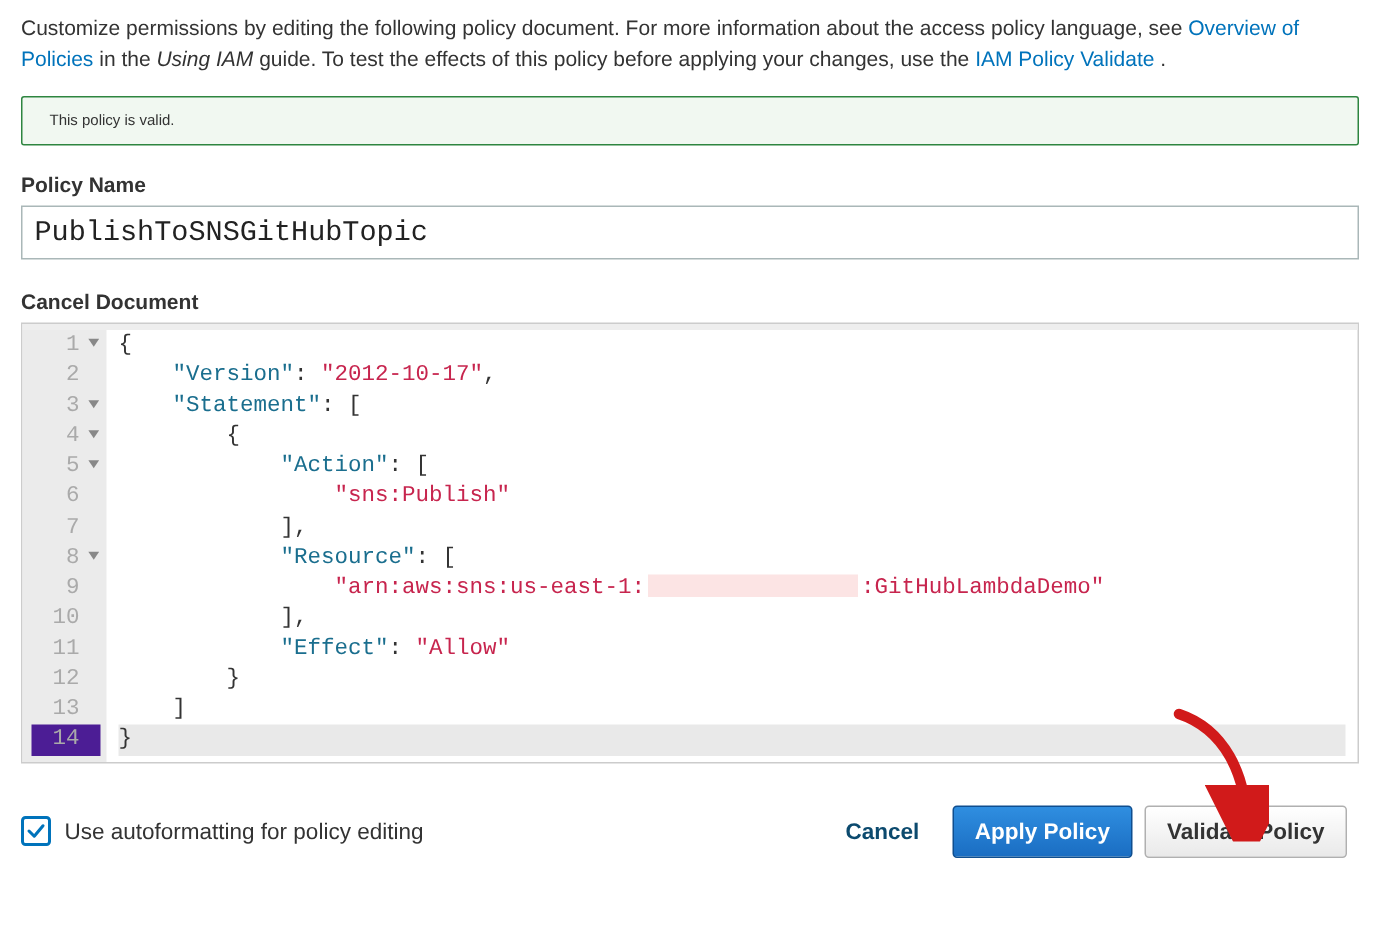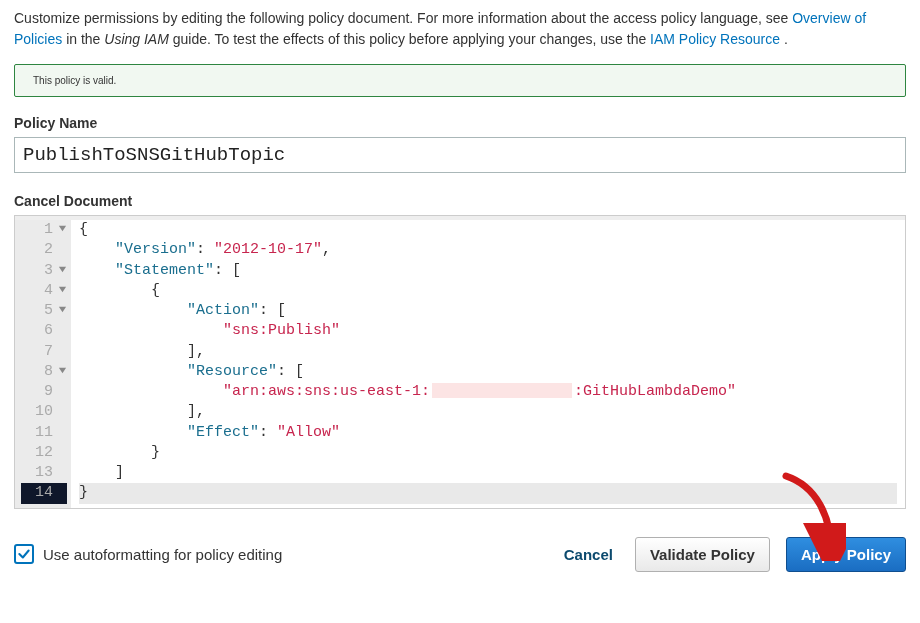--- a/index.html
+++ b/index.html
@@ -64,21 +64,21 @@
     padding: 4px 4px 4px 6px;
     user-select: none;
     width: 56px;
   }
   .gutter .ln { display:block; height:1.35em; position:relative; }
   .gutter .ln .num{ display:inline-block; width:26px; text-align:right;}
   .gutter .ln .fold{
     display:inline-block; width:10px; margin-left:4px;
     vertical-align: top;
   }
-  .gutter .ln.highlight { background:#0f172a; }
+  .gutter .ln.highlight { background:#4c1d95; }
   .code-area {
     padding: 4px 8px;
     white-space: pre;
     overflow-x: auto;
     flex:1;
     color:#333;
     position: relative;
   }
   .code-area .cl{ display:block; height:1.35em; }
   .code-area .cl.highlight { background:#e9e9e9; }
@@ -137,21 +137,21 @@
 <body>
 
 
 
 <div class="intro">
   <span>Customize permissions by editing the following policy document. For more information about the access policy language, see </span>
   <a href="#">Overview of Policies</a>
   <span> in the </span>
   <span class="italic">Using IAM</span>
   <span> guide. To test the effects of this policy before applying your changes, use the </span>
-  <a href="#">IAM Policy Resource</a>
+  <a href="#">IAM Policy Validate</a>
   <span>.</span>
 </div>
 
 <div class="valid-box">
   <span>This policy is valid.</span>
 </div>
 
 <div class="section-label">Policy Name</div>
 <input class="policy-name-input" type="text" value="PublishToSNSGitHubTopic" style="">
 
@@ -200,18 +200,18 @@
   </div>
   <div class="left">
     <span class="checkbox-box">
       <svg viewBox="0 0 24 24">
           <path d="M4 12 L10 18 L20 6" stroke="#0073bb" stroke-width="3.5" fill="none" stroke-linecap="round" stroke-linejoin="round"></path>
         </svg>
     </span>
     <span class="checkbox-label">Use autoformatting for policy editing</span>
   </div>
   <a href="#" class="cancel-link">Cancel</a>
+  <button class="btn btn-primary">Apply Policy</button>
   <button class="btn btn-secondary">Validate Policy</button>
-  <button class="btn btn-primary">Apply Policy</button>
 </div>
 
 
 
 
 </body></html>

